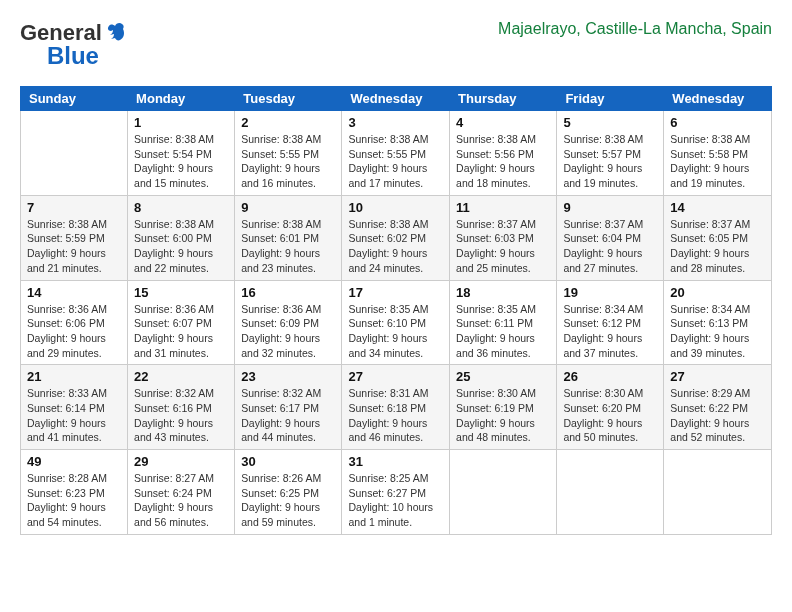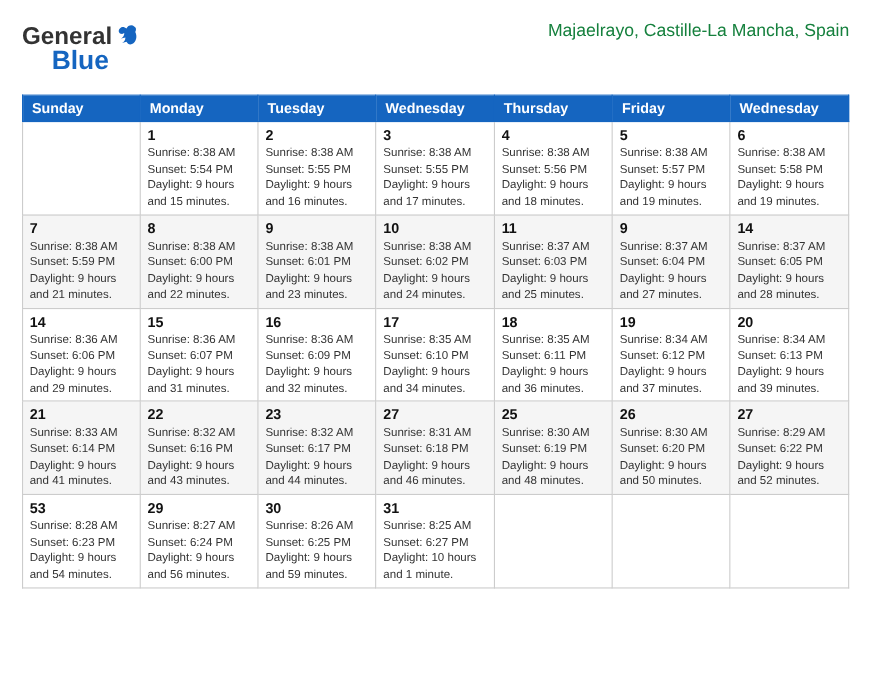--- a/index.html
+++ b/index.html
@@ -220,21 +220,21 @@
           <span class="day-number">26</span>
           <div class="day-info">Sunrise: 8:30 AM<br>Sunset: 6:20 PM<br>Daylight: 9 hours and 50 minutes.</div>
         </td>
         <td>
           <span class="day-number">27</span>
           <div class="day-info">Sunrise: 8:29 AM<br>Sunset: 6:22 PM<br>Daylight: 9 hours and 52 minutes.</div>
         </td>
       </tr>
       <tr>
         <td>
-          <span class="day-number">53</span>
+          <span class="day-number">49</span>
           <div class="day-info">Sunrise: 8:28 AM<br>Sunset: 6:23 PM<br>Daylight: 9 hours and 54 minutes.</div>
         </td>
         <td>
           <span class="day-number">29</span>
           <div class="day-info">Sunrise: 8:27 AM<br>Sunset: 6:24 PM<br>Daylight: 9 hours and 56 minutes.</div>
         </td>
         <td>
           <span class="day-number">30</span>
           <div class="day-info">Sunrise: 8:26 AM<br>Sunset: 6:25 PM<br>Daylight: 9 hours and 59 minutes.</div>
         </td>

